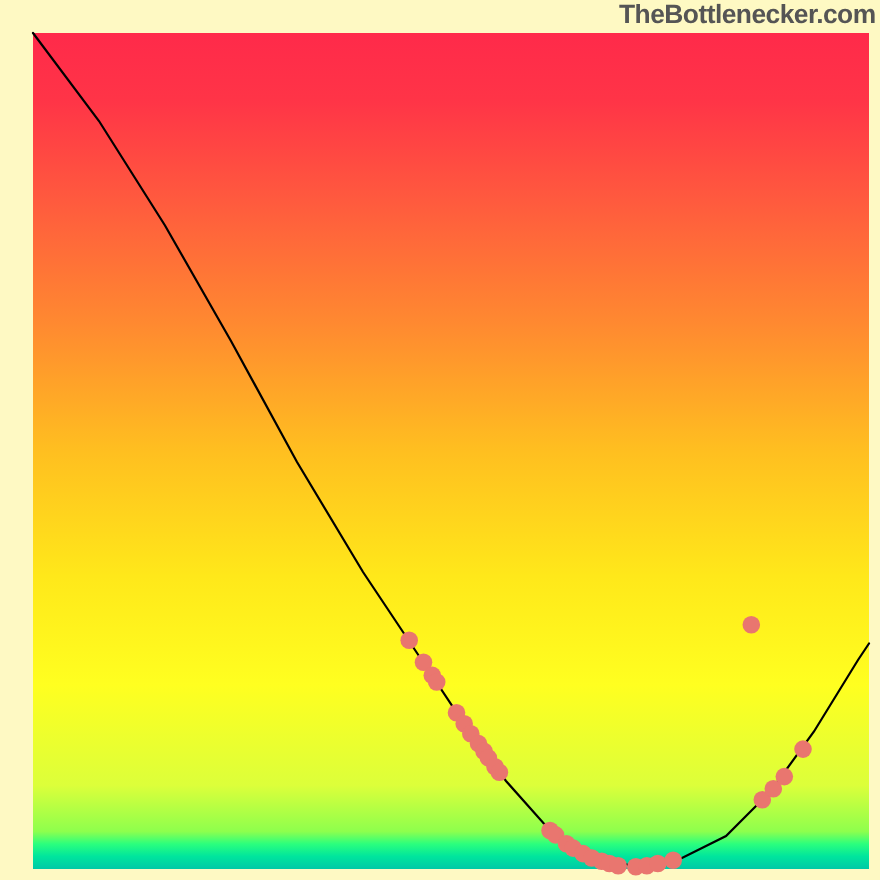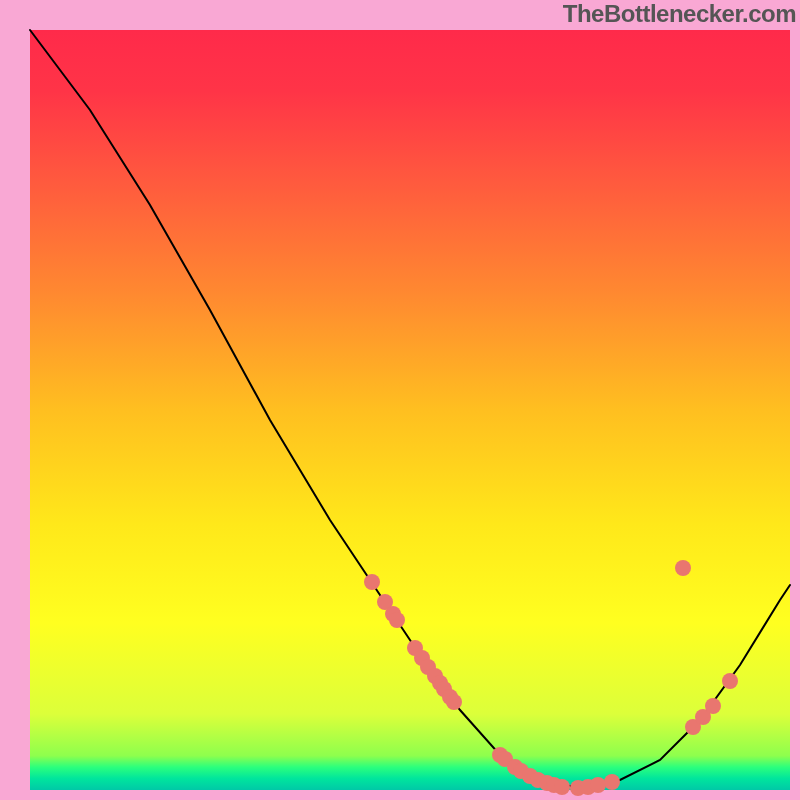--- a/index.html
+++ b/index.html
@@ -8,21 +8,21 @@
     width: 800px;
     height: 800px;
     background: #000;
     font-family: Arial, Helvetica, sans-serif;
     overflow: hidden;
   }
   .container {
     position: relative;
     width: 800px;
     height: 800px;
-    background: #f9a8d4;
+    background: #fef9c3;
   }
   .attribution {
     position: absolute;
     top: 0;
     right: 4px;
     color: #555;
     font-size: 24px;
     font-weight: 600;
     letter-spacing: -0.5px;
     z-index: 3;

